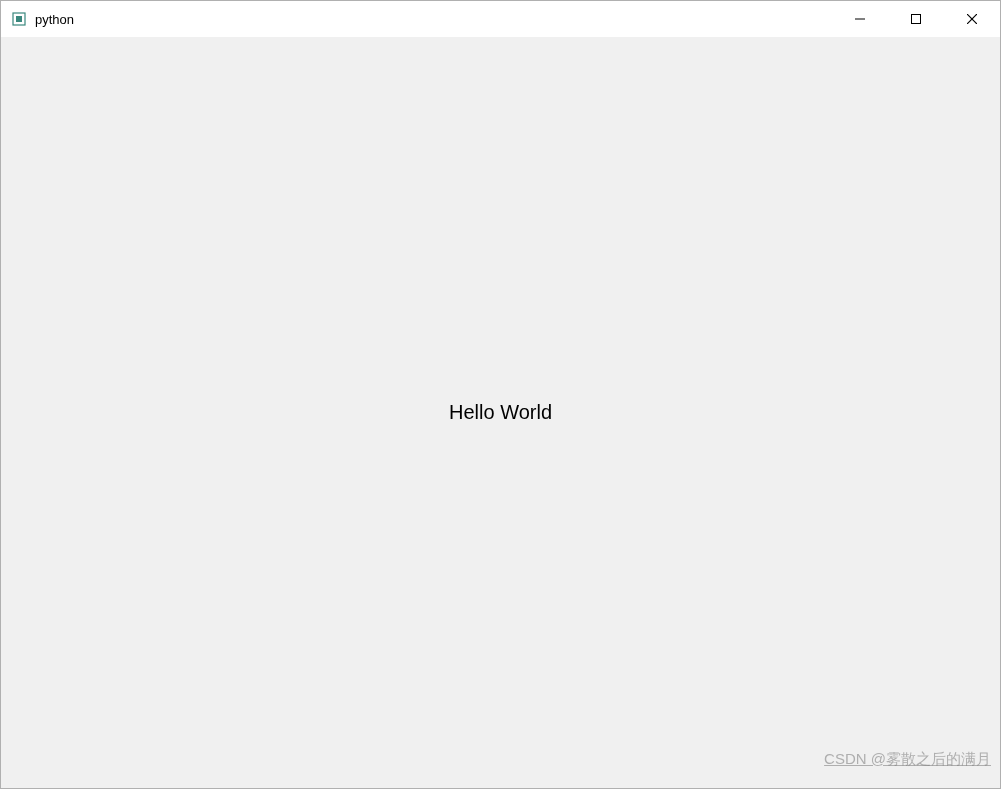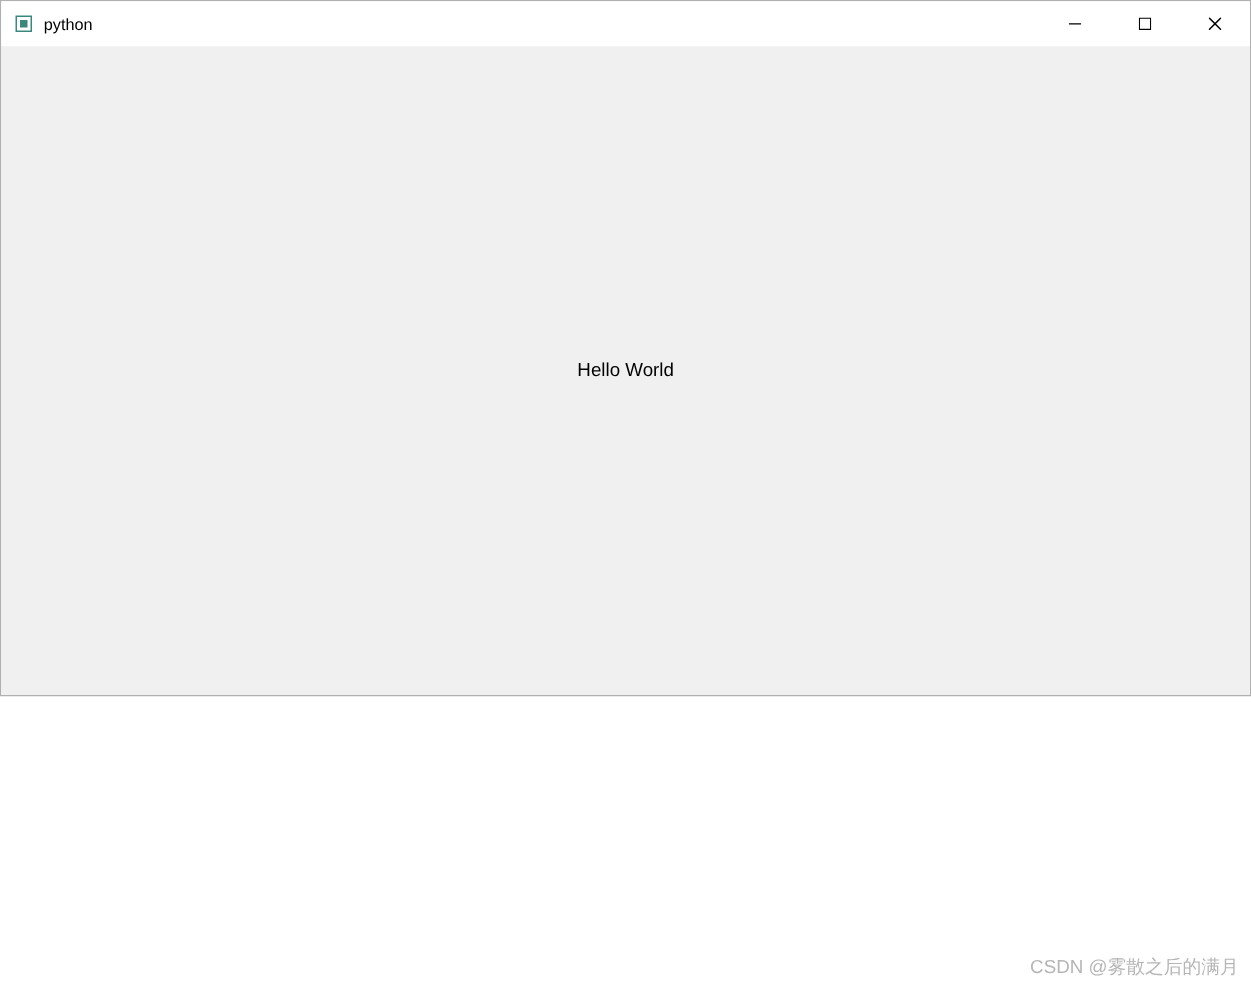--- a/index.html
+++ b/index.html
@@ -9,21 +9,21 @@
     }
     body {
       font-family: "Segoe UI", "Microsoft YaHei", Tahoma, sans-serif;
       background: #ffffff;
       width: 1001px;
       height: 789px;
       overflow: hidden;
     }
     .window {
       width: 1001px;
-      height: 557px;
+      height: 789px;
       border: 1px solid #b0b0b0;
       background: #ffffff;
       display: flex;
       flex-direction: column;
     }
     .titlebar {
       height: 36px;
       background: #ffffff;
       display: flex;
       align-items: center;
@@ -69,42 +69,43 @@
       flex-direction: column;
       padding: 9px;
     }
     .content-center {
       flex: 1;
       display: flex;
       align-items: center;
       justify-content: center;
     }
     .hello-label {
-      font-size: 15px;
+      font-size: 20px;
       color: #000000;
     }
     .click-button {
       height: 27px;
       background: #fdfdfd;
       border: 1px solid #adadad;
       font-size: 14px;
       font-family: inherit;
       color: #000000;
       cursor: pointer;
       margin-top: auto;
       flex-shrink: 0;
     }
     .watermark {
       position: fixed;
       right: 10px;
-      bottom: 6px;
+      bottom: 20px;
       font-size: 15px;
       color: rgba(120, 120, 120, 0.55);
       pointer-events: none;
       font-family: "Microsoft YaHei", sans-serif;
+      text-decoration: underline;
     }
   </style>
 </head>
 <body>
 
 <div class="window">
   <div class="titlebar">
     <div class="titlebar-left">
       <span class="app-icon">
         <svg width="16" height="16" viewBox="0 0 16 16">

